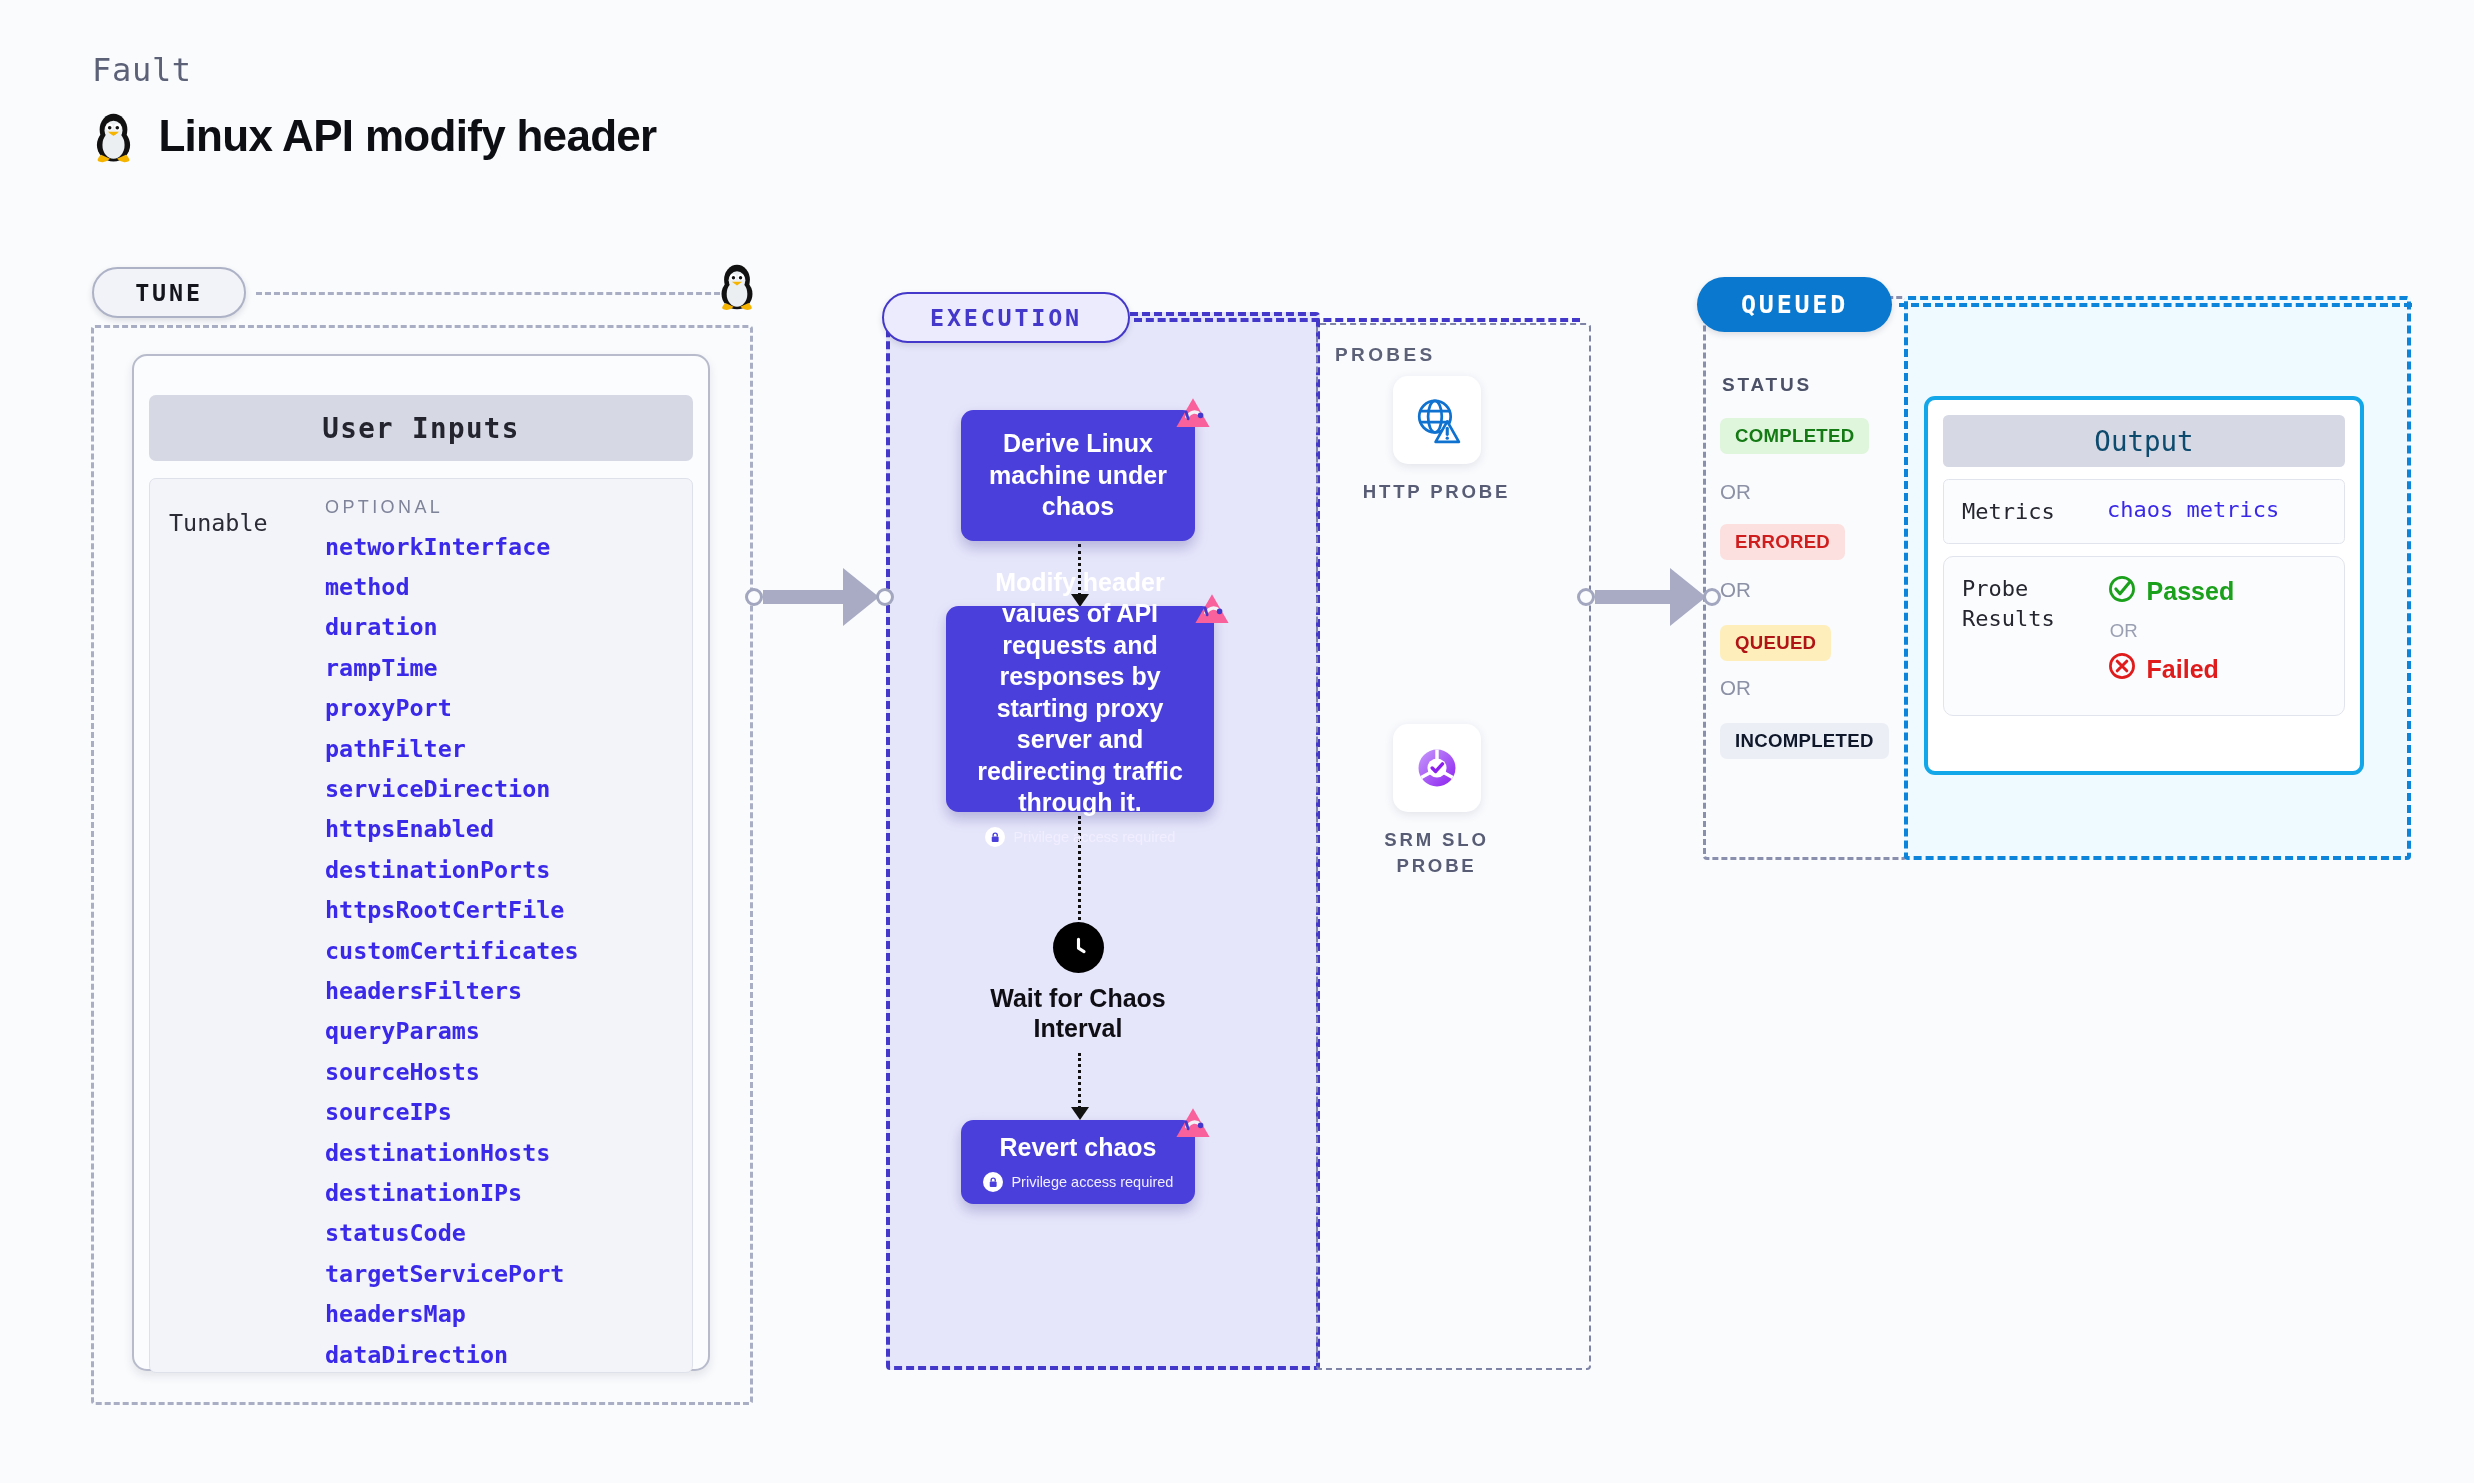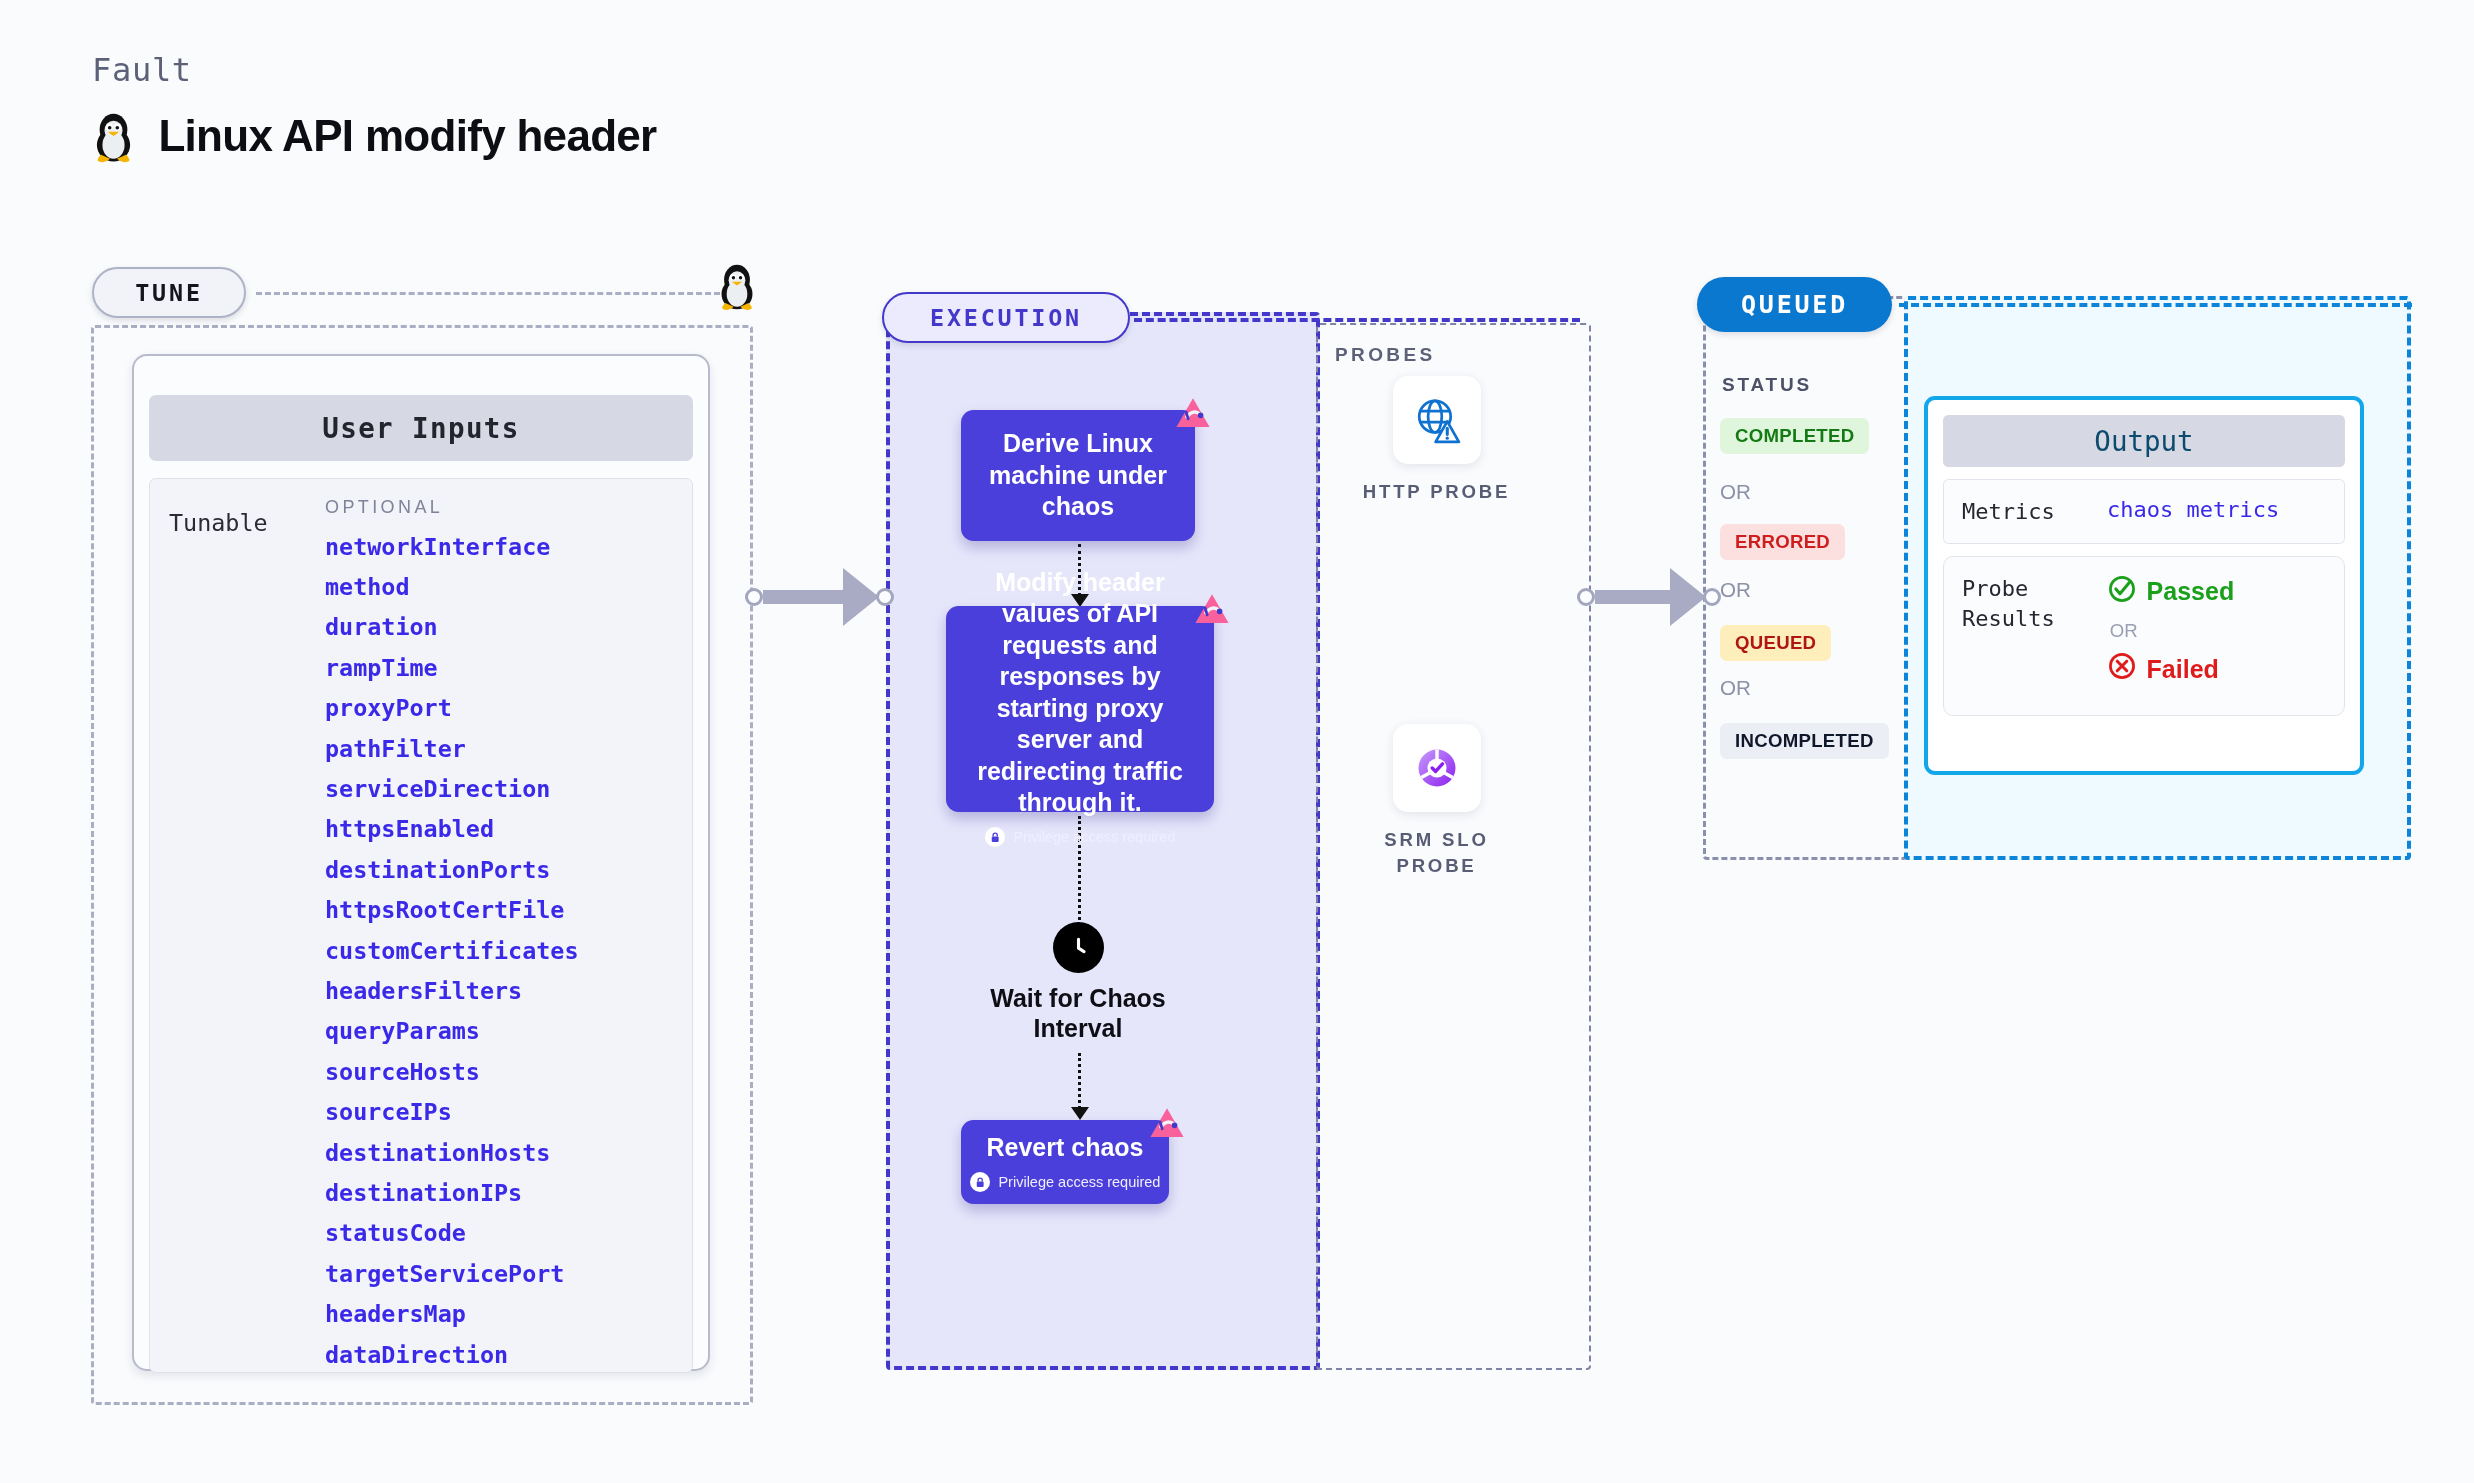--- a/index.html
+++ b/index.html
@@ -141,21 +141,21 @@
   .exec-node {
     position: absolute; background: #4a3fdb; border-radius: 12.4px;
     color: #fff; text-align: center; font-weight: bold;
     box-shadow: 0 6.9px 12.4px rgba(40,30,130,.25);
     display: flex; flex-direction: column; align-items: center;
     justify-content: center; z-index: 4;
   }
   .exec-node .node-text { font-size: 25px; line-height: 1.26; padding: 0 15px; }
   .node-derive { left: 961px; top: 410px; width: 234px; height: 131px; }
   .node-modify { left: 946px; top: 606px; width: 268px; height: 206px; padding-bottom: 4.1px; }
-  .node-revert { left: 961px; top: 1120px; width: 208px; height: 84px; }
+  .node-revert { left: 961px; top: 1120px; width: 234px; height: 84px; }
   .priv {
     display: flex; align-items: center; gap: 8.3px;
     font-size: 14.5px; font-weight: normal; margin-top: 8.3px;
     color: #f0eeff;
   }
   .priv .lock-badge {
     width: 20.6px; height: 20.6px; border-radius: 50%; background: #fff;
     display: flex; align-items: center; justify-content: center;
     flex: 0 0 auto;
   }

